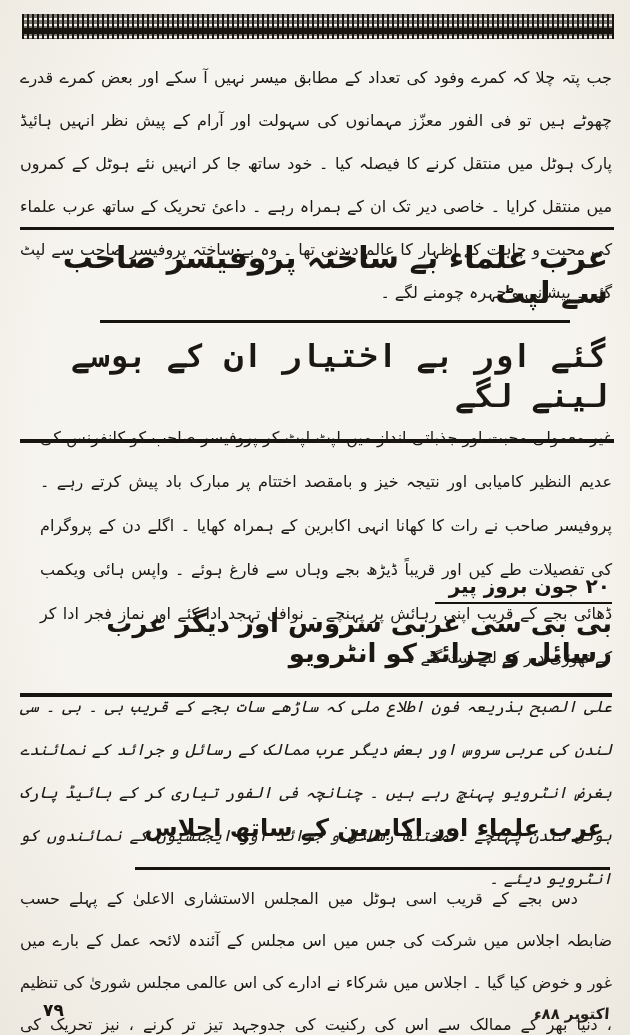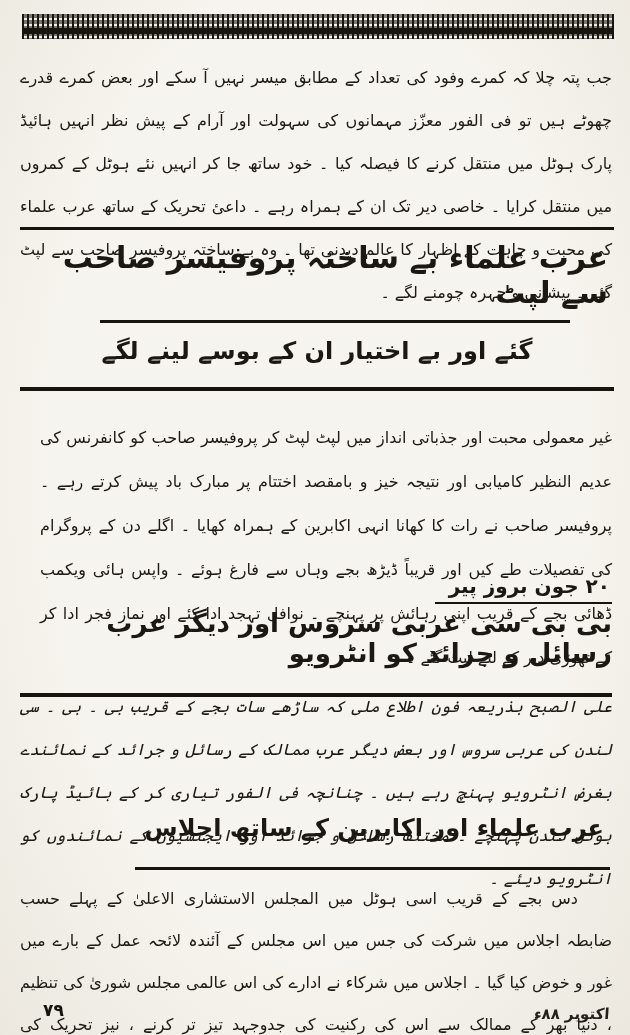--- a/index.html
+++ b/index.html
@@ -45,24 +45,25 @@
   .headline-box .hl1{
     font-size:30px;font-weight:bold;
     direction:rtl;text-align:right;
     padding:2px 4px 10px 4px;
     letter-spacing:1px;
   }
   .headline-box .midrule{
     height:3px;background:#17130e;border:0;margin:0 42px 0 78px;
   }
   .headline-box .hl2{
-    font-size:24px;font-weight:bold;
-    direction:rtl;text-align:center;
+    font-size:32px;font-weight:bold;
+    direction:rtl;
     padding:14px 4px 12px 4px;
     letter-spacing:1px;
+    font-family:Liberation Mono, monospace;
   }
   .date-heading{
     position:absolute;top:574px;right:18px;left:20px;
     direction:rtl;text-align:right;
     font-size:20px;font-weight:bold;
   }
   .date-heading span{
     display:inline-block;
     border-bottom:2px solid #17130e;
     padding:0 2px 4px 14px;

